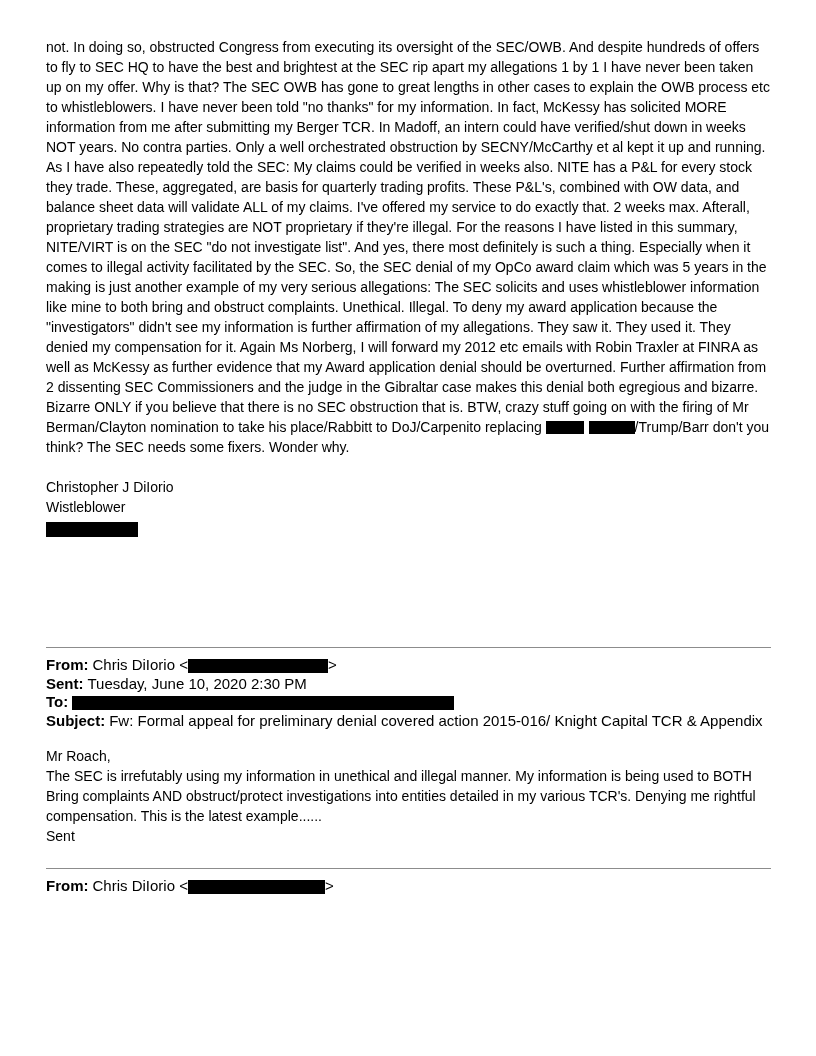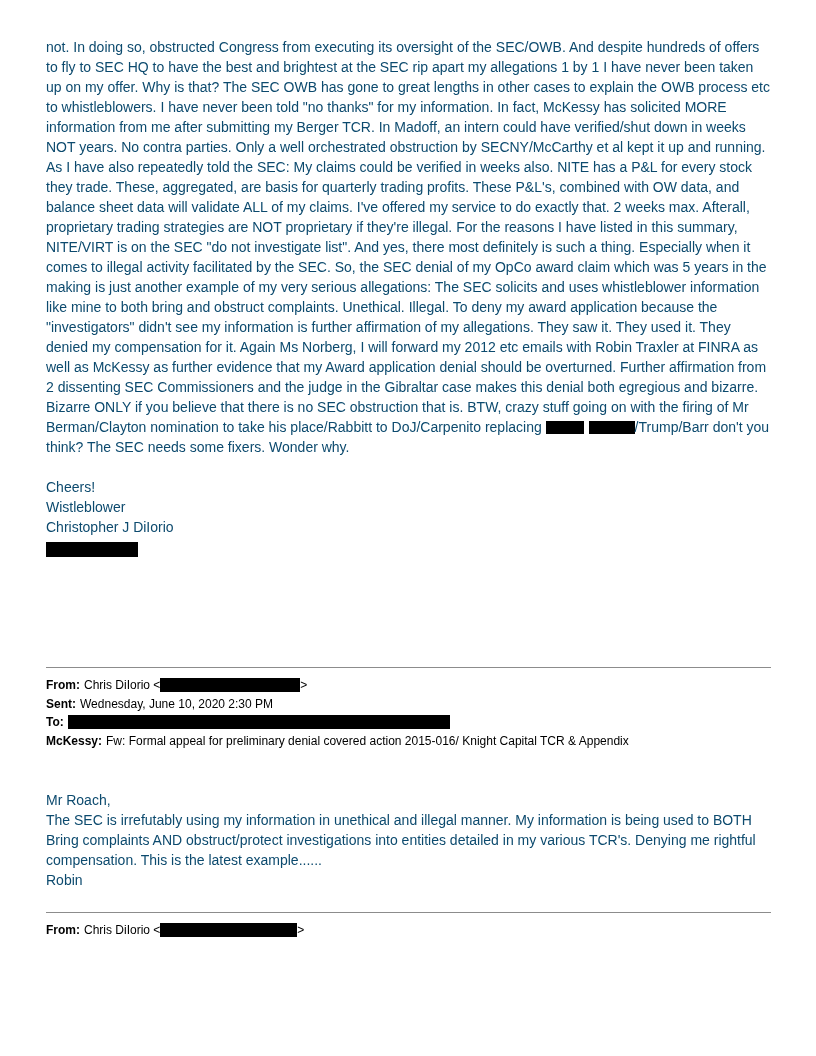--- a/index.html
+++ b/index.html
@@ -15,81 +15,80 @@
   }
   .content {
     padding: 37px 45px 0 46px;
     box-sizing: border-box;
   }
   .body-text {
     font-size: 14px;
     line-height: 20px;
     margin: 0;
     white-space: pre-wrap;
-    color: #0c4a6e;
+    color: #000000;
   }
   .blank-line { height: 20px; }
   .redact {
     display: inline-block;
     background: #000000;
     height: 13px;
     vertical-align: -2px;
   }
   .redact-block {
     display: block;
     background: #000000;
   }
   .gap-large { height: 110px; }
   .divider {
     border: none;
     border-top: 1px solid #8c8c8c;
     margin: 0;
   }
   .hdr-block { margin-top: 8px; }
   .hdr-line {
-    font-size: 12px;
+    font-size: 15px;
     line-height: 18.5px;
     margin: 0;
     white-space: pre-wrap;
   }
   .hdr-label { font-weight: bold; }
   .hdr-val { margin-left: 4px; }
   .hdr-redact { height: 14px; vertical-align: -3px; }
-  .email-body { margin-top: 40px; }
+  .email-body { margin-top: 16px; }
   .divider-2 { margin-top: 22px; }
 </style>
 </head>
 <body>
 
 <div class="page">
   <div class="content">
 
     <div>
       <p class="body-text"><span>not. In doing so, obstructed Congress from executing its oversight of the SEC/OWB. And despite hundreds of offers to fly to SEC HQ to have the best and brightest at the SEC rip apart my allegations 1 by 1 I have never been taken up on my offer. Why is that? The SEC OWB has gone to great lengths in other cases to explain the OWB process etc to whistleblowers. I have never been told "no thanks" for my information. In fact, McKessy has solicited MORE information from me after submitting my Berger TCR. In Madoff, an intern could have verified/shut down in weeks NOT years. No contra parties. Only a well orchestrated obstruction by SECNY/McCarthy et al kept it up and running. As I have also repeatedly told the SEC: My claims could be verified in weeks also. NITE has a P&amp;L for every stock they trade. These, aggregated, are basis for quarterly trading profits. These P&amp;L's, combined with OW data, and balance sheet data will validate ALL of my claims. I've offered my service to do exactly that. 2 weeks max. Afterall, proprietary trading strategies are NOT proprietary if they're illegal. For the reasons I have listed in this summary, NITE/VIRT is on the SEC "do not investigate list". And yes, there most definitely is such a thing. Especially when it comes to illegal activity facilitated by the SEC. So, the SEC denial of my OpCo award claim which was 5 years in the making is just another example of my very serious allegations: The SEC solicits and uses whistleblower information like mine to both bring and obstruct complaints. Unethical. Illegal. To deny my award application because the "investigators" didn't see my information is further affirmation of my allegations. They saw it. They used it. They denied my compensation for it. Again Ms Norberg, I will forward my 2012 etc emails with Robin Traxler at FINRA as well as McKessy as further evidence that my Award application denial should be overturned. Further affirmation from 2 dissenting SEC Commissioners and the judge in the Gibraltar case makes this denial both egregious and bizarre.   Bizarre ONLY if you believe that there is no SEC obstruction that is. BTW, crazy stuff going on with the firing of Mr Berman/Clayton nomination to take his place/Rabbitt to DoJ/Carpenito replacing </span><span class="redact" style="width:38px"></span><span class="redact" style="width:46px;margin-left:5px"></span><span>/Trump/Barr don't you think? The SEC needs some fixers. Wonder why.</span></p>
       <div class="blank-line"></div>
-      <p class="body-text">Cheers!</p>
+      <p class="body-text">Christopher J DiIorio</p>
       <p class="body-text">Wistleblower</p>
-      <p class="body-text">Christopher J DiIorio</p>
       <div class="redact-block" style="width:92px;height:15px;margin-top:5px"></div>
     </div>
 
     <div class="gap-large"></div>
 
     <hr class="divider">
     <div class="hdr-block">
       <p class="hdr-line"><span class="hdr-label">From:</span><span class="hdr-val">Chris DiIorio &lt;</span><span class="redact hdr-redact" style="width:140px"></span><span>&gt;</span></p>
-      <p class="hdr-line"><span class="hdr-label">Sent:</span><span class="hdr-val">Wednesday, June 10, 2020 2:30 PM</span></p>
+      <p class="hdr-line"><span class="hdr-label">Sent:</span><span class="hdr-val">Tuesday, June 10, 2020 2:30 PM</span></p>
       <p class="hdr-line"><span class="hdr-label">To:</span><span class="redact hdr-redact" style="width:382px;margin-left:4px"></span></p>
-      <p class="hdr-line"><span class="hdr-label">McKessy:</span><span class="hdr-val">Fw: Formal appeal for preliminary denial covered action 2015-016/ Knight Capital TCR &amp; Appendix</span></p>
+      <p class="hdr-line"><span class="hdr-label">Subject:</span><span class="hdr-val">Fw: Formal appeal for preliminary denial covered action 2015-016/ Knight Capital TCR &amp; Appendix</span></p>
     </div>
 
     <div class="email-body">
       <p class="body-text">Mr Roach,</p>
       <p class="body-text">The SEC is irrefutably using my information in unethical and illegal manner. My information is being used to BOTH Bring complaints AND obstruct/protect investigations into entities detailed in my various TCR's. Denying me rightful compensation. This is the latest example......</p>
-      <p class="body-text">Robin</p>
+      <p class="body-text">Sent</p>
     </div>
 
     <hr class="divider divider-2">
     <div class="hdr-block">
       <p class="hdr-line"><span class="hdr-label">From:</span><span class="hdr-val">Chris DiIorio &lt;</span><span class="redact hdr-redact" style="width:137px"></span><span>&gt;</span></p>
     </div>
 
   </div>
 </div>
 

